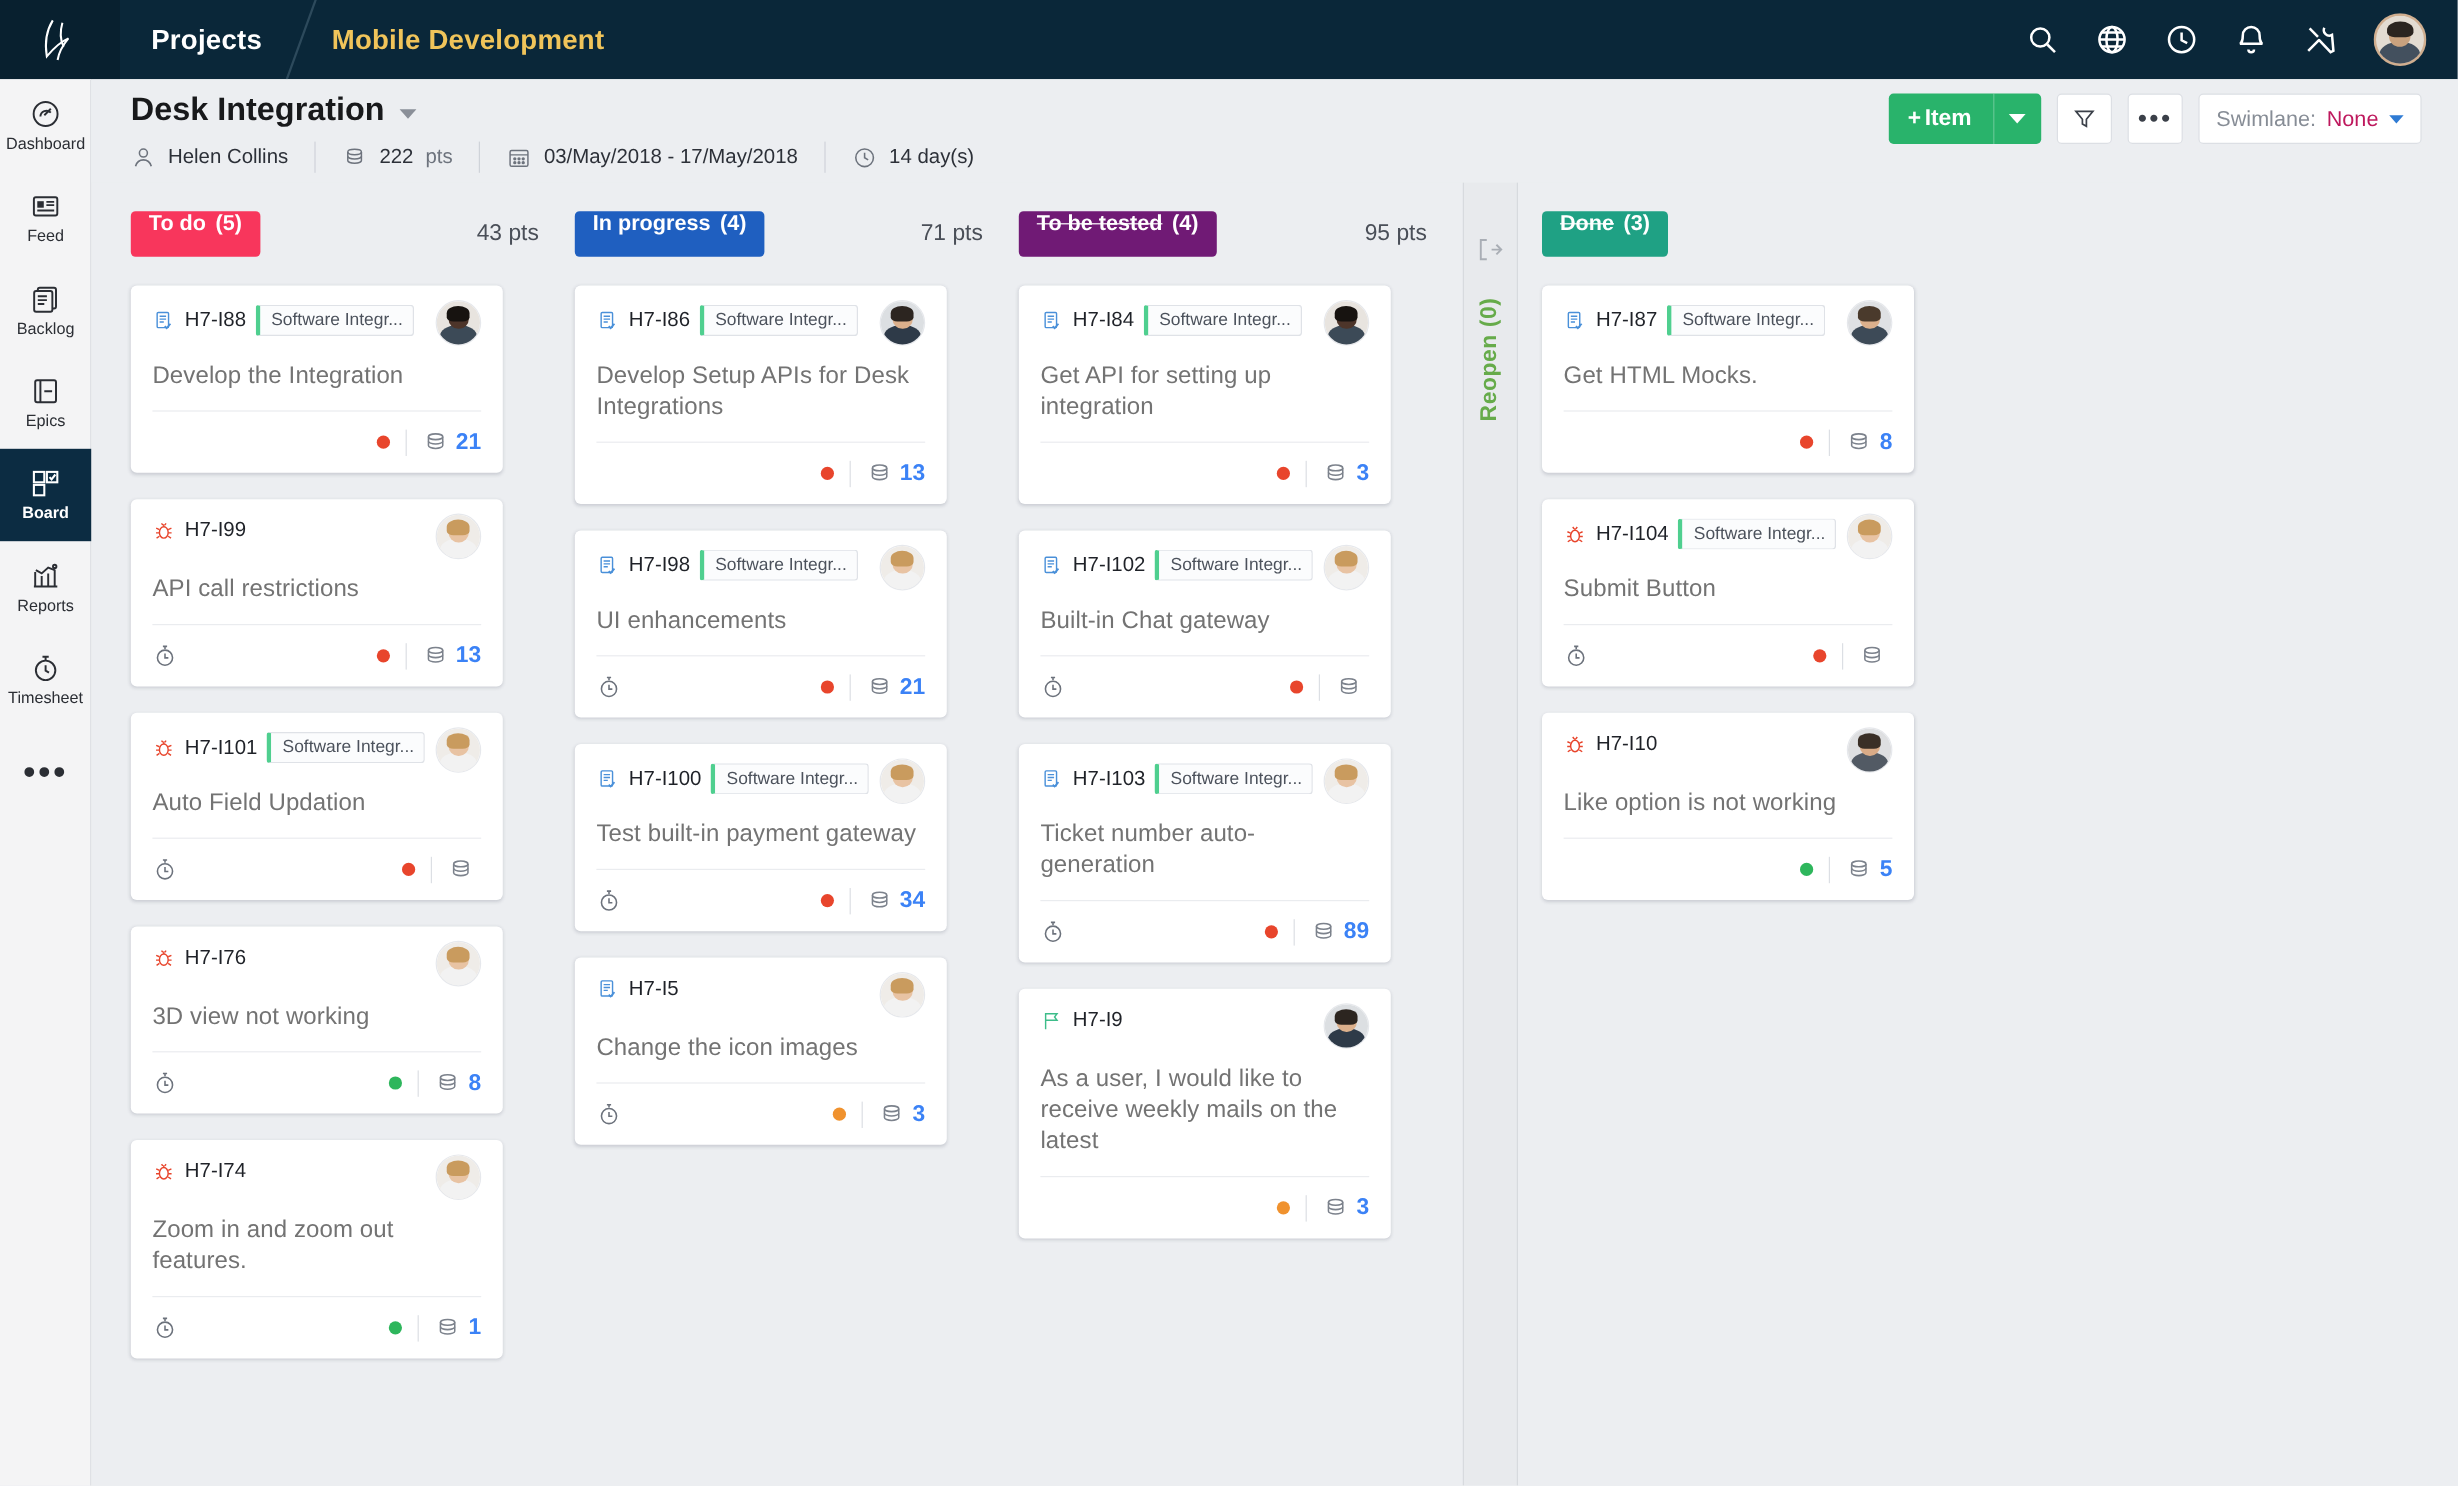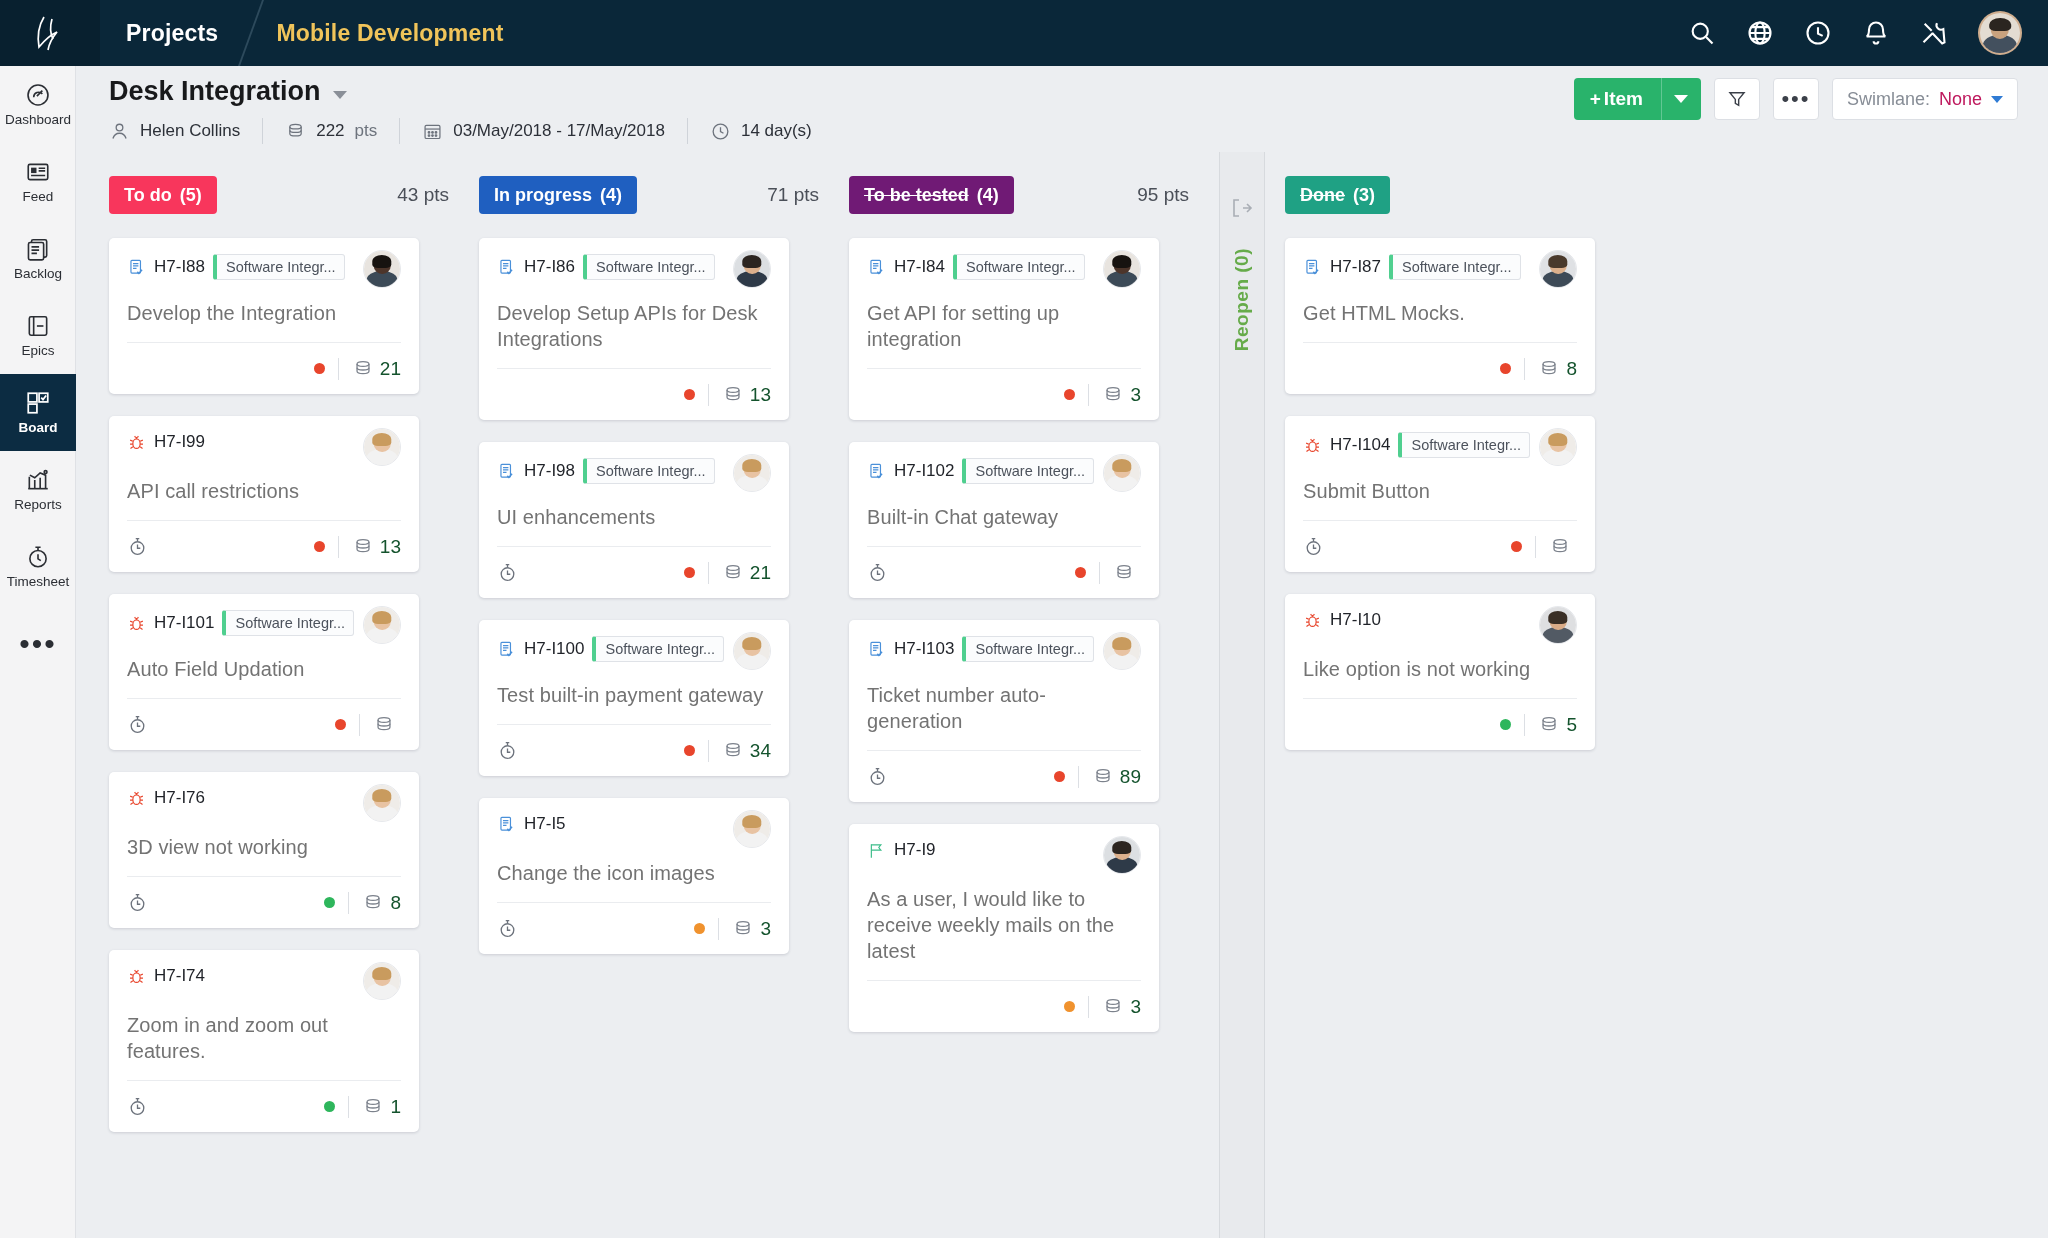--- a/index.html
+++ b/index.html
@@ -97,21 +97,21 @@
 
   
   .board {
     position: absolute; top: 86px; left: 0; width: 1972px; height: 1086px;
     display: flex; align-items: flex-start; padding-left: 33px; overflow: hidden;
   }
   .column { width: 370px; flex: 0 0 370px; margin-right: 0; }
   .col-head { height: 86px; display: flex; align-items: center; }
   .status-pill {
     height: 38px; border-radius: 4px; color: #ffffff; font-size: 18px; font-weight: bold;
-    display: flex; align-items: center; padding: 0 15px; gap: 8px; cursor: pointer;
+    display: flex; align-items: flex-start; padding: 0 15px; gap: 8px; cursor: pointer;
   }
   .status-pill .count { font-weight: bold; }
   .status-pill.struck .name { text-decoration: line-through; }
   .col-pts { margin-left: auto; margin-right: 30px; font-size: 19px; color: #4a4f58; }
 
   .card {
     background: #ffffff; border-radius: 5px; width: 310px;
     box-shadow: 0 1px 3px rgba(30,40,60,.16); margin-bottom: 22px;
     padding: 0 18px; position: relative; cursor: pointer;
   }
@@ -135,21 +135,21 @@
   }
   .card-foot {
     border-top: 1px solid #eaecef; height: 52px; display: flex; align-items: center;
   }
   .clock-icon { width: 21px; height: 21px; color: #6c727c; display: block; }
   .foot-right { margin-left: auto; display: flex; align-items: center; gap: 13px; }
   .prio-dot { width: 11px; height: 11px; border-radius: 50%; display: block; }
   .vsep { width: 1px; height: 22px; background: #dcdfe4; }
   .pts-group { display: flex; align-items: center; gap: 6px; }
   .coin-icon { width: 22px; height: 22px; color: #7c828c; display: block; }
-  .pts-num { font-size: 19px; color: #14532d; font-weight: 400; }
+  .pts-num { font-size: 19px; color: #3b82f6; font-weight: 700; }
 
   
   .reopen-strip {
     flex: 0 0 46px; width: 46px; align-self: stretch; height: 1086px;
     background: #e8eaed; border-left: 1px solid #d7dade; border-right: 1px solid #d7dade;
     display: flex; flex-direction: column; align-items: center; padding-top: 44px; gap: 28px;
     margin-right: 20px; cursor: pointer;
   }
   .reopen-arrow { width: 24px; height: 24px; color: #a9aeb5; display: block; }
   .reopen-text {

